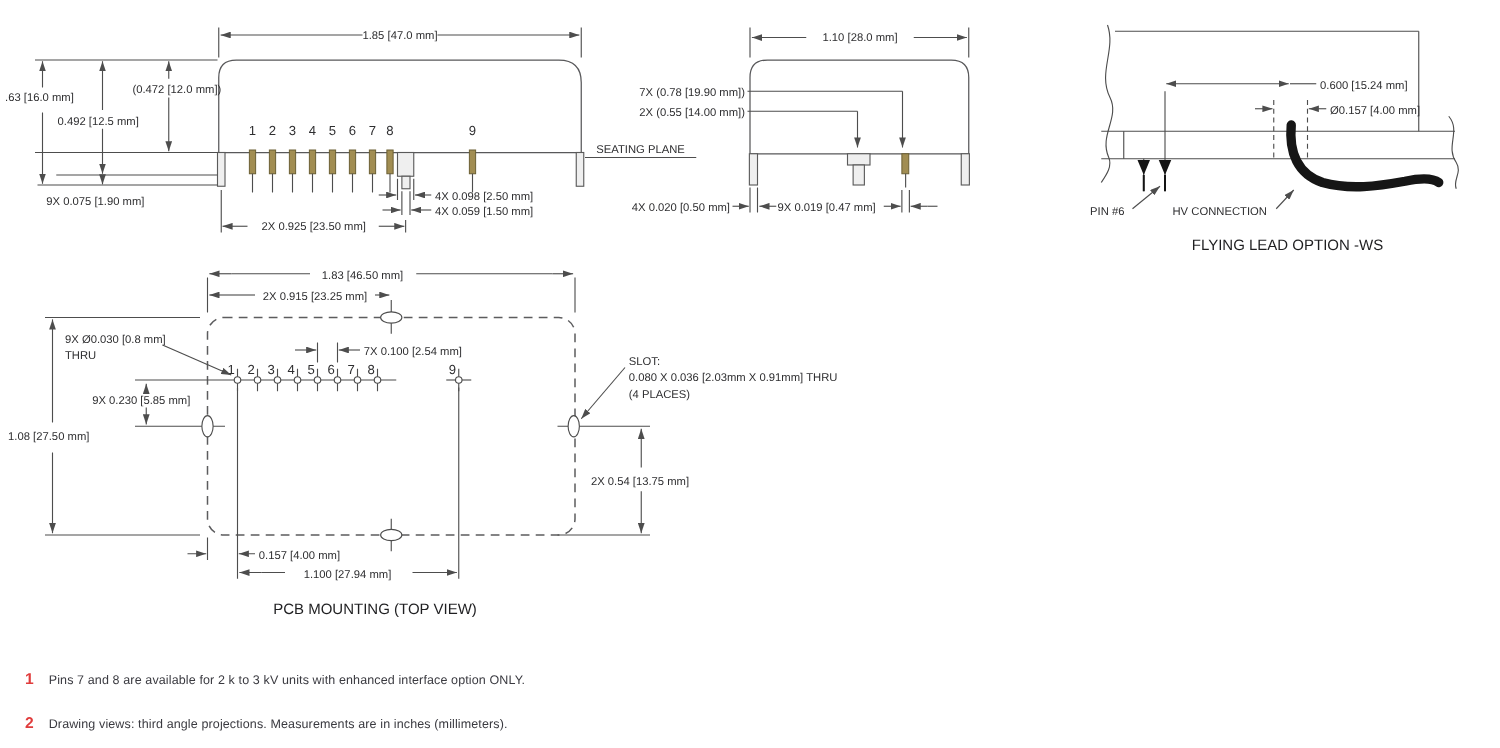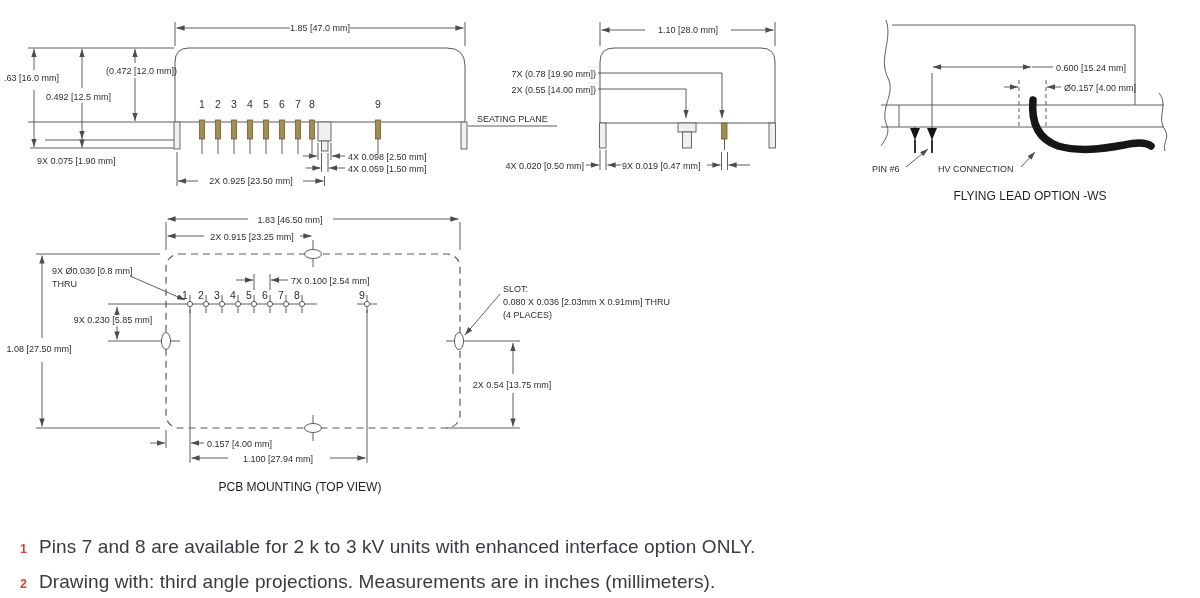--- a/index.html
+++ b/index.html
@@ -11,21 +11,21 @@
   .dd {stroke:#4d4d4d;stroke-width:0.9;fill:none;stroke-dasharray:4 3;}
   .t  {font-size:9px;fill:#2e2e30;}
   .tt {font-size:12px;fill:#1f1f21;}
   .num{font-size:10.5px;fill:#2e2e30;}
   .leg{fill:#efefef;stroke:#5a5a5a;stroke-width:0.9;}
   .gold{fill:#a18d52;stroke:#6b5f33;stroke-width:0.8;}
   .hole{fill:#ffffff;stroke:#4d4d4d;stroke-width:0.9;}
   .dash{stroke:#5c5c5e;stroke-width:1.2;fill:none;stroke-dasharray:7 5;}
   .note{position:absolute;left:20px;display:flex;align-items:baseline;white-space:nowrap;}
   .note .n{color:#e03c3c;font-weight:bold;font-size:12.5px;margin-right:12px;}
-  .note .x{color:#3a3a40;font-size:19px;letter-spacing:0.1px;}
+  .note .x{color:#3a3a40;font-size:10px;letter-spacing:0.1px;}
 </style>
 </head>
 <body>
 
 <div class="stage">
 <svg width="1200" height="598" viewBox="0 0 1200 598">
   <defs>
     <marker id="ar" viewBox="0 0 9 6" refX="9" refY="3" markerWidth="9" markerHeight="6" orient="auto-start-reverse">
           <path d="M0,0 L9,3 L0,6 Z" fill="#4d4d4d"></path>
         </marker>
@@ -337,15 +337,15 @@
   </g>
 </svg>
 
   
   <div class="note" style="top:536px">
     <span class="n">1</span>
     <span class="x">Pins 7 and 8 are available for 2 k to 3 kV units with enhanced interface option ONLY.</span>
   </div>
   <div class="note" style="top:571px">
     <span class="n">2</span>
-    <span class="x">Drawing with: third angle projections. Measurements are in inches (millimeters).</span>
+    <span class="x">Drawing views: third angle projections. Measurements are in inches (millimeters).</span>
   </div>
 </div>
 
 </body></html>

